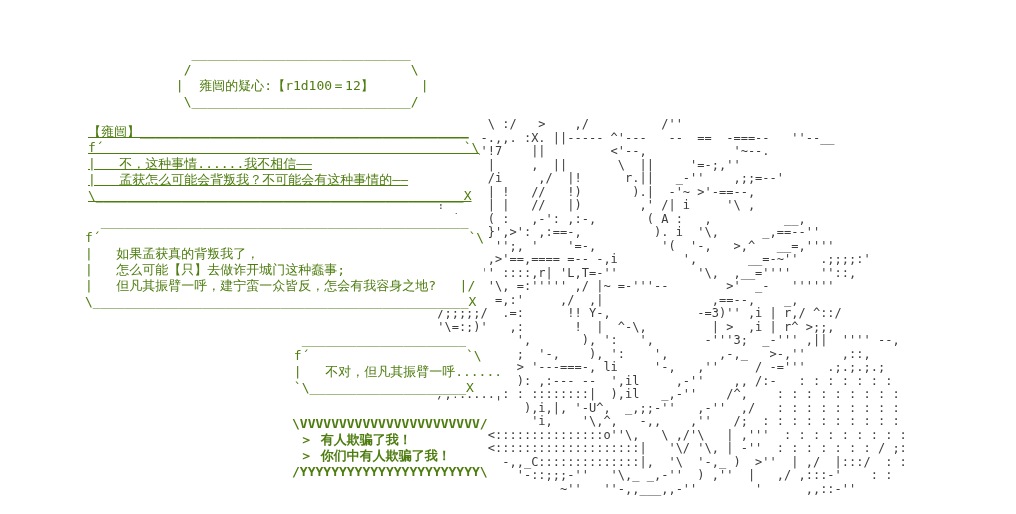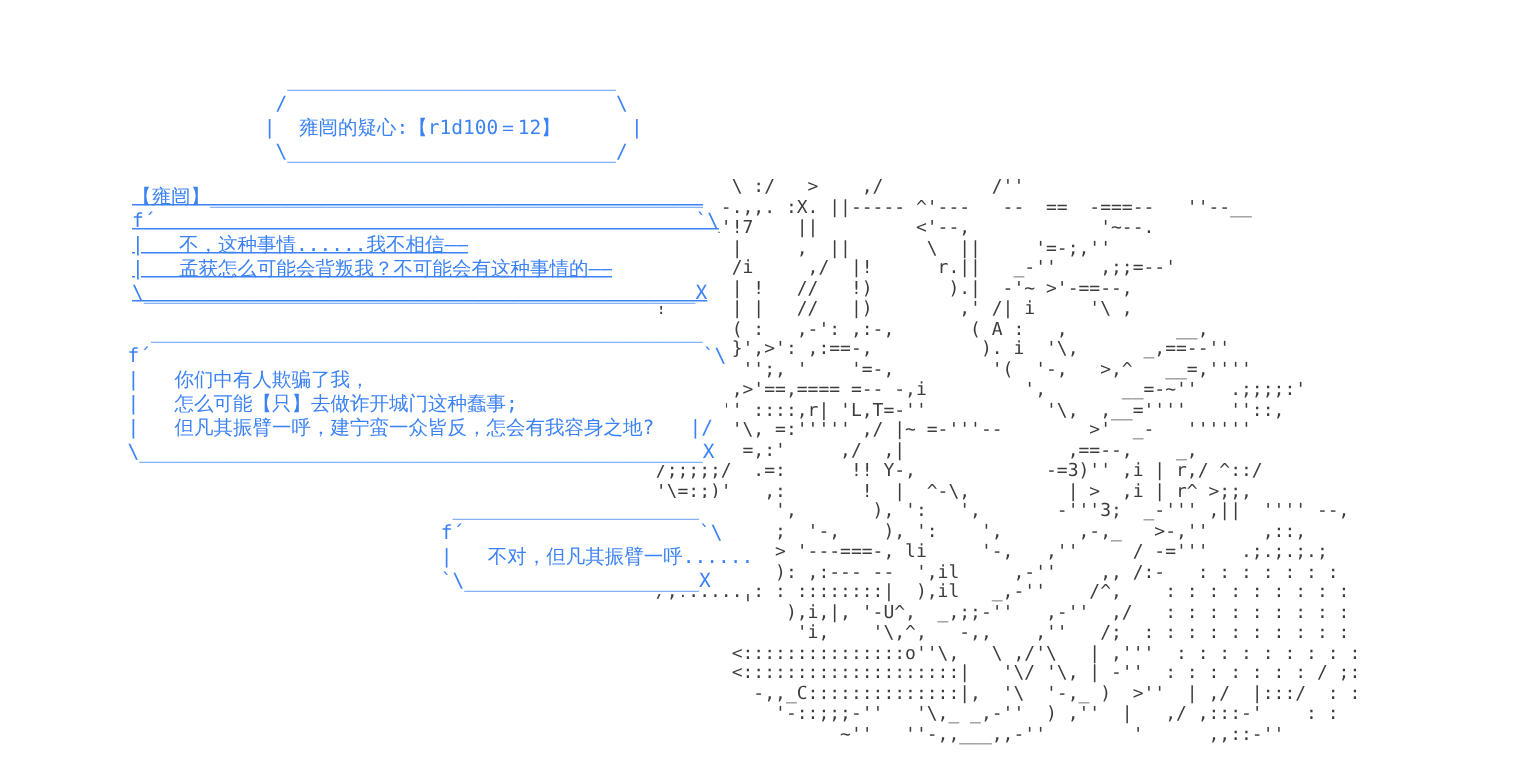--- a/index.html
+++ b/index.html
@@ -30,21 +30,21 @@
     line-height: 13.5px;
     color: #3c3c3c;
     background: transparent;
   }
   .bubble {
     position: absolute;
     z-index: 2;
     font-family: "DejaVu Sans Mono", "Liberation Mono", monospace;
     font-size: 13px;
     line-height: 16px;
-    color: #3b82f6;
+    color: #4d7c0f;
     background: #ffffff;
   }
   .bubble-title  { left: 168px; top: 46px; }
   .bubble-1      { left: 88px;  top: 124px; text-decoration: underline; }
   .bubble-2      { left: 85px;  top: 214px; }
   .bubble-3      { left: 286px; top: 332px; }
   .bubble-shout  { left: 292px; top: 416px; font-weight: bold; }
 </style>
 </head>
 <body>
@@ -86,24 +86,28 @@
   \____________________________/</pre>
 
   <pre class="bubble bubble-1">【雍闿】__________________________________________
 f´                                              `\
 |   不，这种事情......我不相信——
 |   孟获怎么可能会背叛我？不可能会有这种事情的——
 \_______________________________________________X</pre>
 
   <pre class="bubble bubble-2">  _______________________________________________
 f´                                               `\
-|   你们中有人欺骗了我，
+|   如果孟获真的背叛我了，
 |   怎么可能【只】去做诈开城门这种蠢事;
 |   但凡其振臂一呼，建宁蛮一众皆反，怎会有我容身之地?   |/
 \________________________________________________X</pre>
 
   <pre class="bubble bubble-3">  _____________________
  f´                    `\
  |   不对，但凡其振臂一呼......
  `\____________________X</pre>
 
+  <pre class="bubble bubble-shout">\VVVVVVVVVVVVVVVVVVVVVVV/
+ ＞ 有人欺骗了我！
+ ＞ 你们中有人欺骗了我！
+/YYYYYYYYYYYYYYYYYYYYYYY\</pre>
 
 </div>
 
 </body></html>

